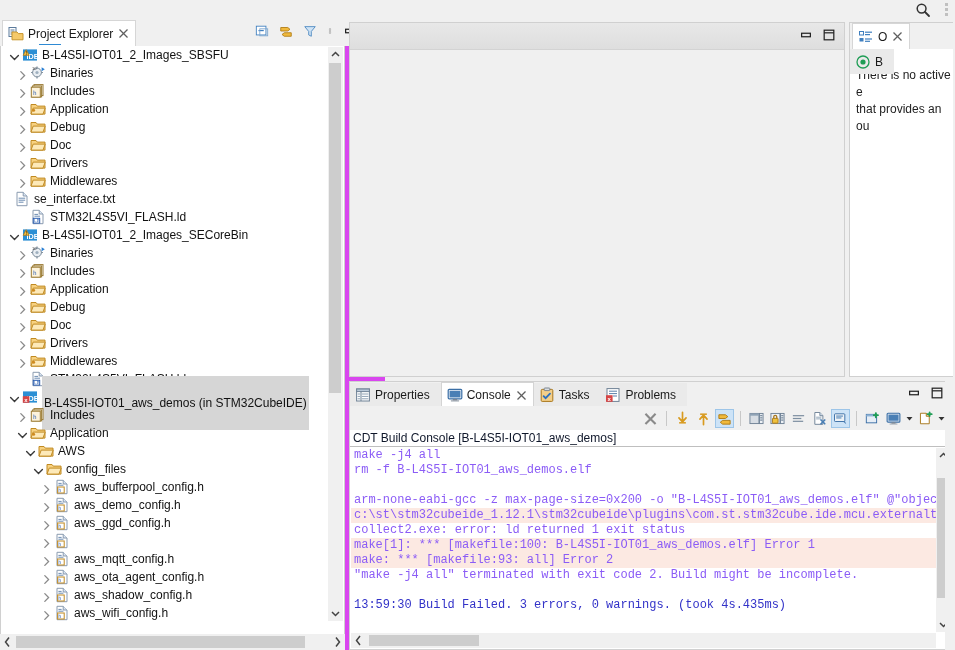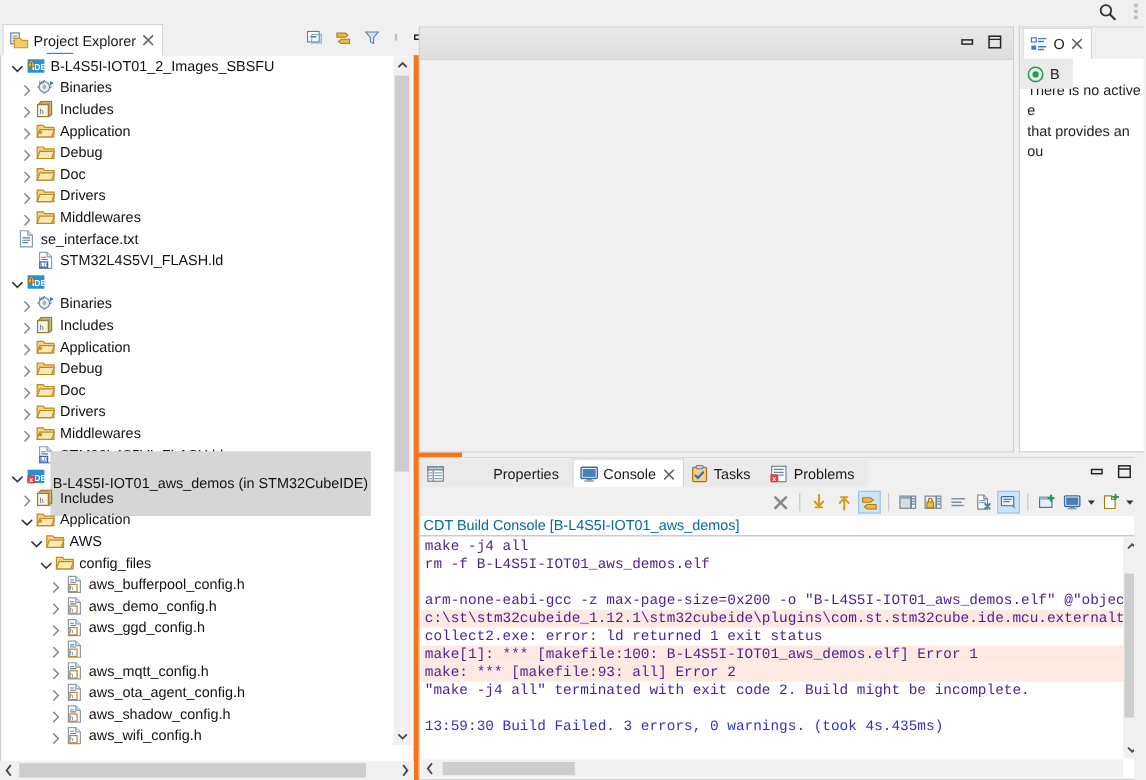--- a/index.html
+++ b/index.html
@@ -25,21 +25,21 @@
        color:#1a1a1a;box-sizing:border-box;position:relative;cursor:default;}
   .tab.active{background:#ffffff;border:1px solid #d4d4d4;border-bottom:none;}
   .tab.active::after{content:"";position:absolute;left:0;right:0;bottom:-1px;height:2px;background:#ffffff;}
   .tab .tlabel{margin:0 5px 0 4px;white-space:nowrap;}
   .tab .ticon{width:16px;height:16px;flex:0 0 16px;display:inline-block;}
   .tabclose{width:11px;height:11px;flex:0 0 11px;opacity:.78;}
   .viewbtns{position:absolute;top:5px;display:flex;gap:9px;align-items:center;}
   .vb{width:14px;height:14px;cursor:pointer;}
 
   
-  #project-explorer{left:0;top:20px;width:385px;height:630px;background:#f97316;border:none;}
+  #project-explorer{left:0;top:20px;width:385px;height:630px;background:#d946ef;border:none;}
   #project-explorer .tabbar{background:#f0f0f0;border-bottom:none;height:26px;}
   #pe-tab{margin-left:2px;background:#fff;border:1px solid #d6d6d6;border-bottom:none;height:26px;}
   #pe-tab .accent2{position:absolute;left:36px;bottom:-1px;width:22px;height:3px;background:#2e8ad4;}
   .pe-toolbar{position:absolute;right:4px;top:4px;display:flex;align-items:center;gap:10px;}
   .tree{position:absolute;left:0;top:26px;width:345px;height:592px;background:#fff;
         border:1px solid #d0d0d0;border-top:none;box-sizing:border-box;overflow:hidden;}
   .row{height:18px;line-height:18px;white-space:nowrap;display:flex;align-items:center;position:relative;}
   .row .arrow{width:11px;height:11px;flex:0 0 11px;margin-right:2px;}
   .row .ic{width:16px;height:16px;flex:0 0 16px;margin-right:4px;display:inline-block;position:relative;}
   .row .lbl{font-size:12px;color:#111;}
@@ -63,25 +63,25 @@
 
   
   #console-panel{left:349px;top:381px;width:604px;height:269px;background:#fff;border:1px solid #d0d0d0;}
   .ctabs{height:24px;background:#f0f0f0;position:relative;}
   .ctool{position:absolute;left:0;right:0;top:24px;height:24px;background:#f0f0f0;border-bottom:1px solid #dcdcdc;}
   .ctool .tools{position:absolute;right:6px;top:3px;display:flex;align-items:center;gap:2px;}
   .ctool .tools .tbtn{width:19px;height:19px;display:flex;align-items:center;justify-content:center;}
   .ctool .tools .tbtn.on{background:#cde3f7;border:1px solid #9dc5e8;box-sizing:border-box;}
   .ctool .tools .sep{width:1px;height:15px;background:#c8c8c8;margin:0 4px;}
   .ctool .tools .caret{width:9px;height:19px;display:flex;align-items:center;justify-content:center;}
-  .chdr{position:absolute;left:0;top:48px;right:0;height:17px;font-size:12px;color:#0369a1;
+  .chdr{position:absolute;left:0;top:48px;right:0;height:17px;font-size:12px;color:#0f172a;
         padding:1px 0 0 3px;background:#fff;border-bottom:1px solid #bfbfbf;box-sizing:border-box;}
   .cbody{position:absolute;left:1px;top:66px;right:1px;bottom:1px;background:#fff;overflow:hidden;}
   .cline{font-family:"Liberation Mono",monospace;font-size:12px;line-height:15px;white-space:pre;
-         color:#4c1d95;padding-left:3px;height:15px;}
+         color:#8b5cf6;padding-left:3px;height:15px;}
   .cline.err{background:#fce9e2;}
   .cline.info{color:#3232c8;}
   .cscroll{position:absolute;right:1px;top:66px;bottom:17px;width:15px;background:#f0f0f0;}
   .cscroll .thumb{position:absolute;left:1px;width:12px;background:#cdcdcd;}
   .cscroll .sarr{position:absolute;left:0;width:15px;height:15px;}
   .chscroll{position:absolute;left:1px;right:16px;bottom:1px;height:15px;background:#f0f0f0;}
   .chscroll .thumb{position:absolute;top:2px;left:18px;width:110px;height:11px;background:#cdcdcd;}
   .chscroll .harr{position:absolute;top:0;width:15px;height:15px;}
 
   .rightedge{position:absolute;left:953px;top:20px;width:2px;height:630px;background:#f0f0f0;}
@@ -274,20 +274,21 @@
           <div class="row" style="padding-left: 8px;">
             <span class="arrow"><svg viewBox="0 0 11 11" width="100%" height="100%">
                 <path d="M1.6 3.6L5.5 7.4 9.4 3.6" fill="none" stroke="#3a3a3a" stroke-width="1.4" stroke-linecap="round"></path>
               </svg></span>
             <span class="ic"><svg viewBox="0 0 16 16" width="100%" height="100%">
                 <rect x="1" y="2.4" width="14" height="11.2" fill="#2b8fd4"></rect>
                 <text x="4.6" y="11.6" font-size="7.2" fill="#ffffff" font-family="sans-serif" font-weight="bold">IDE</text>
                 <path d="M1.2 8.3l3-5.6 3 5.6z" fill="#f5c242" stroke="#a8761a" stroke-width="0.8"></path>
                 <text x="3.6" y="7.6" font-size="4.6" fill="#4a3000" font-family="sans-serif" font-weight="bold">!</text>
               </svg></span>
+            <span class="lbl">B-L4S5I-IOT01_2_Images_SECoreBin</span>
           </div>
           <div class="row" style="padding-left: 16px;">
             <span class="arrow"><svg viewBox="0 0 11 11" width="100%" height="100%">
                 <path d="M3.8 1.6L7.6 5.5 3.8 9.4" fill="none" stroke="#8a8a8a" stroke-width="1.3" stroke-linecap="round"></path>
               </svg></span>
             <span class="ic"><svg viewBox="0 0 16 16" width="100%" height="100%">
                 <circle cx="7" cy="7.5" r="4.4" fill="#e9eef3" stroke="#7a8a99" stroke-width="1"></circle>
                 <circle cx="7" cy="7.5" r="1.6" fill="#9fb0bf"></circle>
                 <g stroke="#7a8a99" stroke-width="1.2">
                   <line x1="7" y1="1.6" x2="7" y2="3.2"></line>
@@ -632,21 +633,21 @@
       </div>
     </div>
     <div class="ol-body">
       <div>There is no active e</div>
       <div>that provides an ou</div>
     </div>
   </div>
 
   <div class="panel" id="console-panel">
     <div class="ctabs" id="console-tabs">
-      <div class="tab" style="background: rgb(234, 234, 234); gap: 36px;">
+      <div class="tab" style="background: rgb(234, 234, 234);">
           <span class="ticon"><svg viewBox="0 0 16 16" width="100%" height="100%">
               <rect x="1.6" y="2" width="12.8" height="12" fill="#fff" stroke="#6f8296"></rect>
               <rect x="1.6" y="2" width="12.8" height="2.6" fill="#b9c8d8" stroke="#6f8296"></rect>
               <line x1="6" y1="4.6" x2="6" y2="14" stroke="#6f8296"></line>
               <g stroke="#8fa2b5">
                 <line x1="2.6" y1="7" x2="5.2" y2="7"></line>
                 <line x1="2.6" y1="9.4" x2="5.2" y2="9.4"></line>
                 <line x1="2.6" y1="11.8" x2="5.2" y2="11.8"></line>
                 <line x1="6.9" y1="7" x2="13.4" y2="7"></line>
                 <line x1="6.9" y1="9.4" x2="13.4" y2="9.4"></line>

